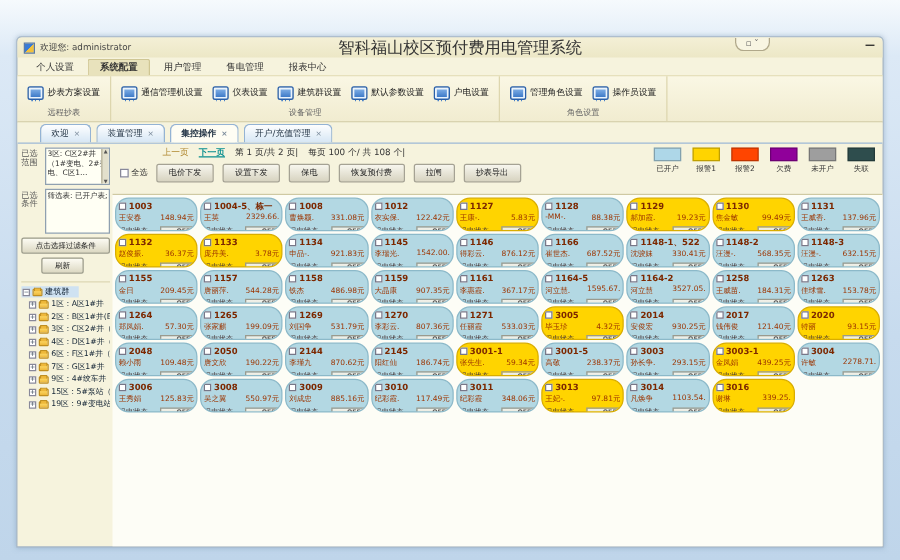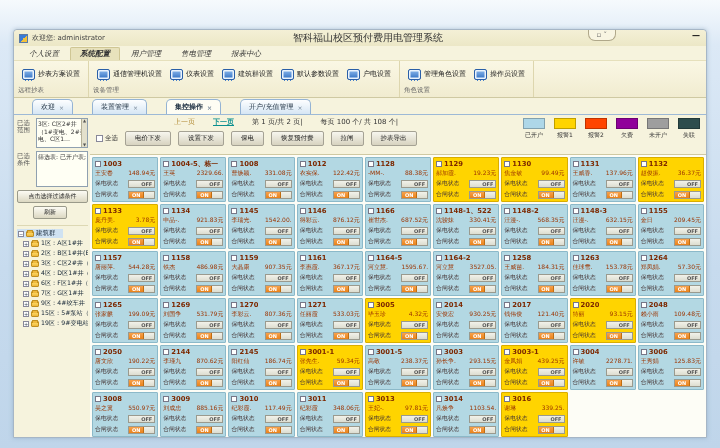--- a/index.html
+++ b/index.html
@@ -10,46 +10,46 @@
   .window { position:absolute; left:13px; top:29px; width:694px; height:409px;
     background:#f6f3dd; border:1px solid #a6b6c6; border-radius:4px 4px 0 0;
     box-shadow:0 0 4px rgba(120,150,180,.5); display:flex; flex-direction:column; }
 
   
   .titlebar { height:16px; display:flex; align-items:center; padding:0 5px;
     background:linear-gradient(180deg,#f4f0d6,#ece7c6); border-radius:4px 4px 0 0; position:relative; }
   .appicon { width:9px; height:9px; background:linear-gradient(135deg,#3a7bd5 50%,#f3c13a 50%);
     border:1px solid #5a7aa5; margin-right:4px; }
   .welcome { font-size:7px; color:#444; }
-  .apptitle { position:absolute; left:16px; right:0; text-align:center; font-size:10px; color:#333; pointer-events:none; }
+  .apptitle { position:absolute; left:16px; right:0; text-align:center; font-size:13px; color:#333; pointer-events:none; }
   .winctrl { position:absolute; right:90px; top:0; border:1px solid #b0a88a; border-top:none;
     border-radius:0 0 7px 7px; background:#f8f5e2; font-size:7px; color:#666; padding:0 8px; height:11px; line-height:10px; }
   .minbtn { position:absolute; right:4px; top:3px; width:12px; height:8px; font-size:8px; line-height:6px;
     color:#222; text-align:center; font-weight:bold; }
 
   
-  .menubar { height:14px; display:flex; align-items:flex-end; padding:0 6px; gap:2px;font-style:italic; }
+  .menubar { height:14px; display:flex; align-items:flex-end; padding:0 6px; gap:2px; }
   .menu-item { font-size:7.5px; color:#333; padding:1px 9px; cursor:default; }
   .menu-item.active { font-weight:bold; background:#e8e2bc; border:1px solid #cfc694; border-bottom:none; border-radius:2px 2px 0 0; }
 
   
   .ribbon { height:38px; display:flex; border-top:1px solid #e6e0bc; border-bottom:1px solid #cfc9a2;
     background:linear-gradient(180deg,#faf7e4,#f1ecd0); }
   .rgroup { display:flex; flex-direction:column; border-right:1px solid #ddd6ae; padding:2px 4px 0 4px; }
   .rbuttons { flex:1; display:flex; align-items:center; gap:8px; padding:0 4px; }
   .rbtn { display:flex; align-items:center; gap:3px; cursor:default; }
   .ricon { width:13px; height:11px; border-radius:2px; background:linear-gradient(180deg,#8db9ec,#2f6fc2);
     border:1px solid #2a5fa8; box-shadow:inset 0 0 0 1.5px #eaf3fc; position:relative; }
   .ricon:after { content:""; position:absolute; left:2px; right:2px; bottom:-2px; height:1px;
     background:repeating-linear-gradient(90deg,#4a82c8 0 1px,transparent 1px 3px); }
   .rlabel { font-size:7px; color:#222; white-space:nowrap; }
-  .rgroup-label { text-align:left; font-size:6.5px; color:#666; padding:1px 0 2px 0; }
+  .rgroup-label { text-align:center; font-size:6.5px; color:#666; padding:1px 0 2px 0; }
 
   
-  .tabstrip { height:17px; display:flex; align-items:flex-end; gap:19px; padding:0 0 0 18px;
+  .tabstrip { height:17px; display:flex; align-items:flex-end; gap:4px; padding:0 0 0 18px;
     background:#f6f3dd; border-bottom:1px solid #9db9d6; }
   .tab { display:flex; align-items:center; gap:4px; font-size:7px; color:#234;
     border:1px solid #94b3d4; border-bottom:none; border-radius:5px 5px 0 0; padding:2px 8px;
     background:linear-gradient(180deg,#fdfeff,#d6e6f4); }
   .tab.active { background:#fefdf4; font-weight:bold; }
   .tab .tclose { font-size:6px; color:#789; }
 
   
   .content { flex:1; display:flex; min-height:0; }
 
@@ -73,37 +73,37 @@
   .expander { width:6px; height:6px; border:1px solid #889; background:#fff; font-size:5px;
     line-height:4px; text-align:center; color:#345; flex:none; }
   .folder { width:8px; height:6px; background:linear-gradient(180deg,#ffdf70,#eeb83a);
     border:1px solid #c08f20; border-radius:1px; flex:none; position:relative; }
   .folder:before { content:""; position:absolute; top:-2px; left:0; width:4px; height:2px;
     background:#eeb83a; border:1px solid #c08f20; border-bottom:none; border-radius:1px 1px 0 0; }
 
   
   .main { flex:1; display:flex; flex-direction:column; min-width:0; }
   .band { height:40px; position:relative; padding:2px 4px 0 6px; }
-  .pager { font-size:7px; color:#333; display:flex; gap:18px; align-items:flex-start; margin-left:78px; }
+  .pager { font-size:7px; color:#333; display:flex; gap:8px; align-items:flex-start; margin-left:34px; }
   .pglink-prev { color:#b08830; }
   .pglink-next { color:#0a8f8f; text-decoration:underline; font-weight:bold; }
   .toolrow { display:flex; align-items:center; gap:7px; margin-top:4px; }
   .chk { width:7px; height:7px; background:#fff; border:1px solid #889; flex:none; }
   .selall { font-size:6.5px; color:#333; display:flex; align-items:center; gap:2px;justify-content:space-between; }
   .tbtn { font-size:6.5px; color:#222; background:linear-gradient(180deg,#f7f6ee,#d7d3c0);
     border:1px solid #a5a294; border-radius:2px; padding:2px 9px; white-space:nowrap; }
   .legend { position:absolute; right:6px; top:3px; display:flex; gap:9px; }
   .leg-item { display:flex; flex-direction:column; align-items:center; gap:2px; }
   .leg-swatch { width:22px; height:11px; border:1px solid rgba(0,0,0,.25); }
   .leg-label { font-size:6px; color:#333; }
 
   
   .cardpanel { flex:1; background:#fdfdf6; border-top:1px solid #cfc9a2; padding:2px 2px 0 2px; }
   .grid { display:grid; grid-template-columns:repeat(9,1fr); gap:2px; }
-  .card { height:45px; padding:1px 2px; border-radius:1px; overflow:hidden; }
+  .card { height:27px; padding:1px 2px; border-radius:11px; overflow:hidden; }
   .card.open { background:#b3d8e3; border:1px solid #8cb9c9; }
   .card.warn1 { background:#ffd400; border:1px solid #d9ad00; }
   .c-head { display:flex; align-items:center; gap:2px; height:10px; }
   .c-chk { width:6px; height:6px; background:#fff; border:1px solid #778; flex:none; }
   .c-num { font-size:6.8px; font-weight:bold; color:#7c2800; white-space:nowrap; overflow:hidden; }
   .c-name { display:flex; justify-content:space-between; font-size:6px; color:#9c3400; height:9px; overflow:hidden; }
   .c-name .nm { overflow:hidden; white-space:nowrap; max-width:30px; }
   .c-name .amt { white-space:nowrap; }
   .c-row { display:flex; align-items:center; justify-content:space-between; height:11px; }
   .c-lbl { font-size:5.8px; color:#433; white-space:nowrap; }
@@ -405,20 +405,41 @@
                 <span class="tog off">OFF</span>
               </div>
               <div class="c-row">
                 <span class="c-lbl">合闸状态</span>
                 <span class="tog on">
                   <span class="seg">ON</span>
                   <span class="rest"></span>
                 </span>
               </div>
             </div>
+            <div class="card warn1">
+              <div class="c-head">
+                <span class="c-chk"></span>
+                <span class="c-num">1127</span>
+              </div>
+              <div class="c-name">
+                <span class="nm">王康-.</span>
+                <span class="amt">5.83元</span>
+              </div>
+              <div class="c-row">
+                <span class="c-lbl">保电状态</span>
+                <span class="tog off">OFF</span>
+              </div>
+              <div class="c-row">
+                <span class="c-lbl">合闸状态</span>
+                <span class="tog on">
+                  <span class="seg">ON</span>
+                  <span class="rest"></span>
+                </span>
+              </div>
+            </div>
             <div class="card open">
               <div class="c-head">
                 <span class="c-chk"></span>
                 <span class="c-num">1128</span>
               </div>
               <div class="c-name">
                 <span class="nm">-MM-.</span>
                 <span class="amt">88.38元</span>
               </div>
               <div class="c-row">

